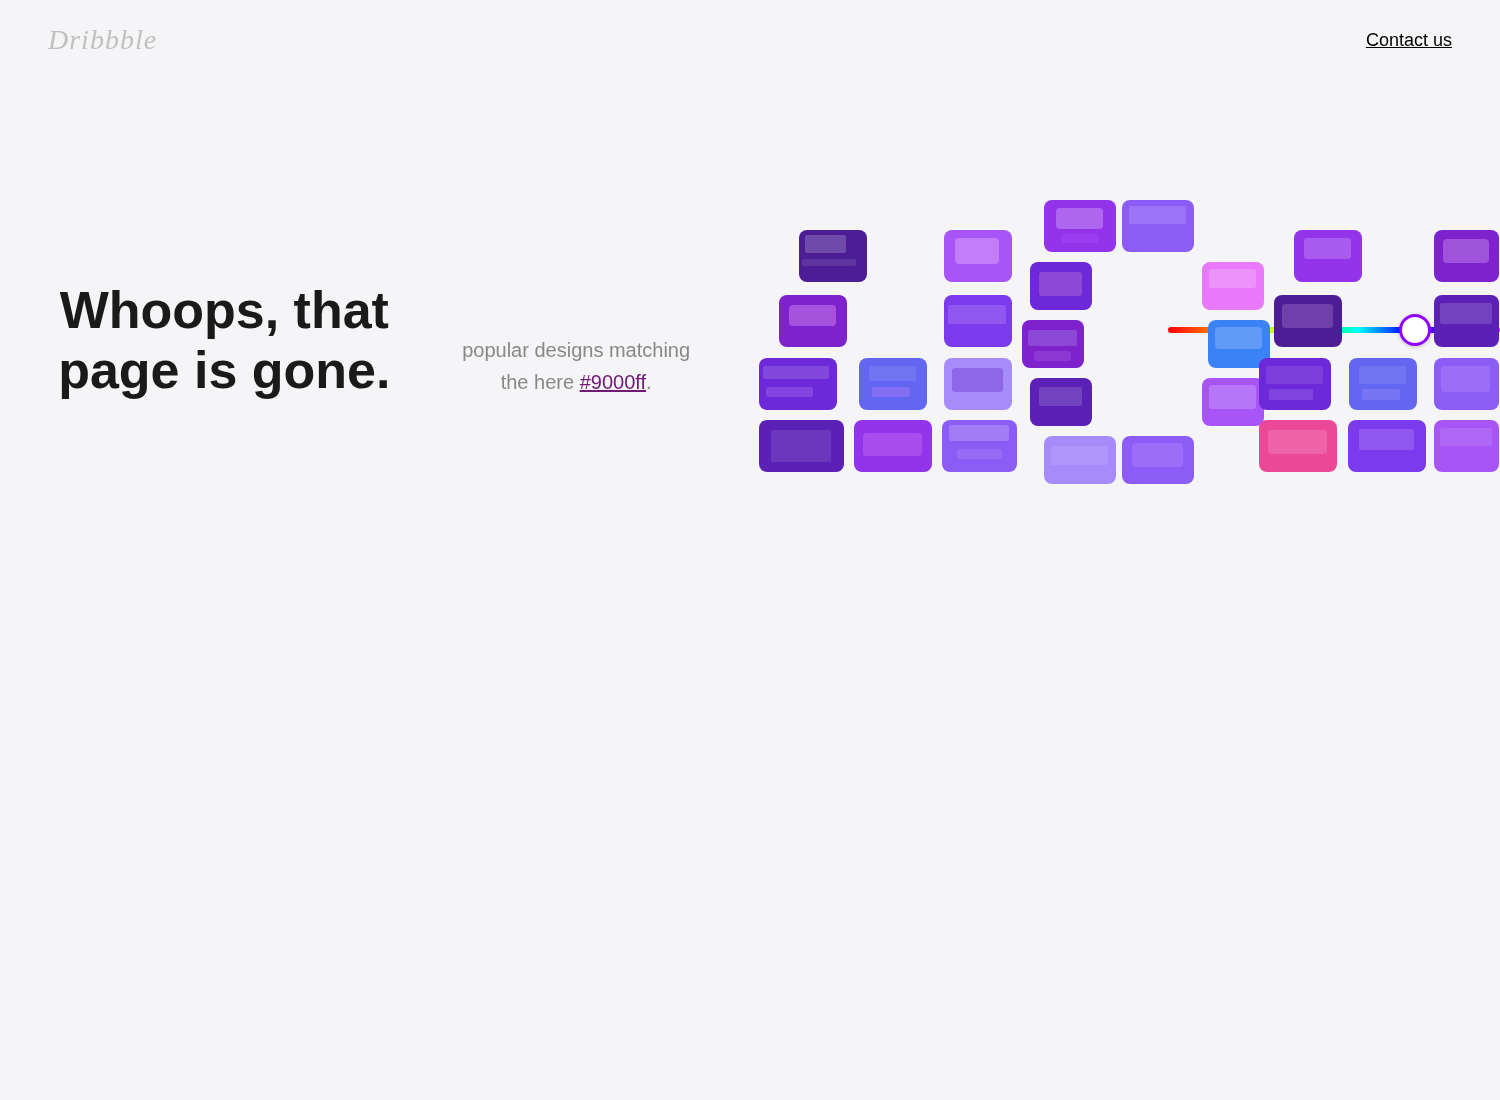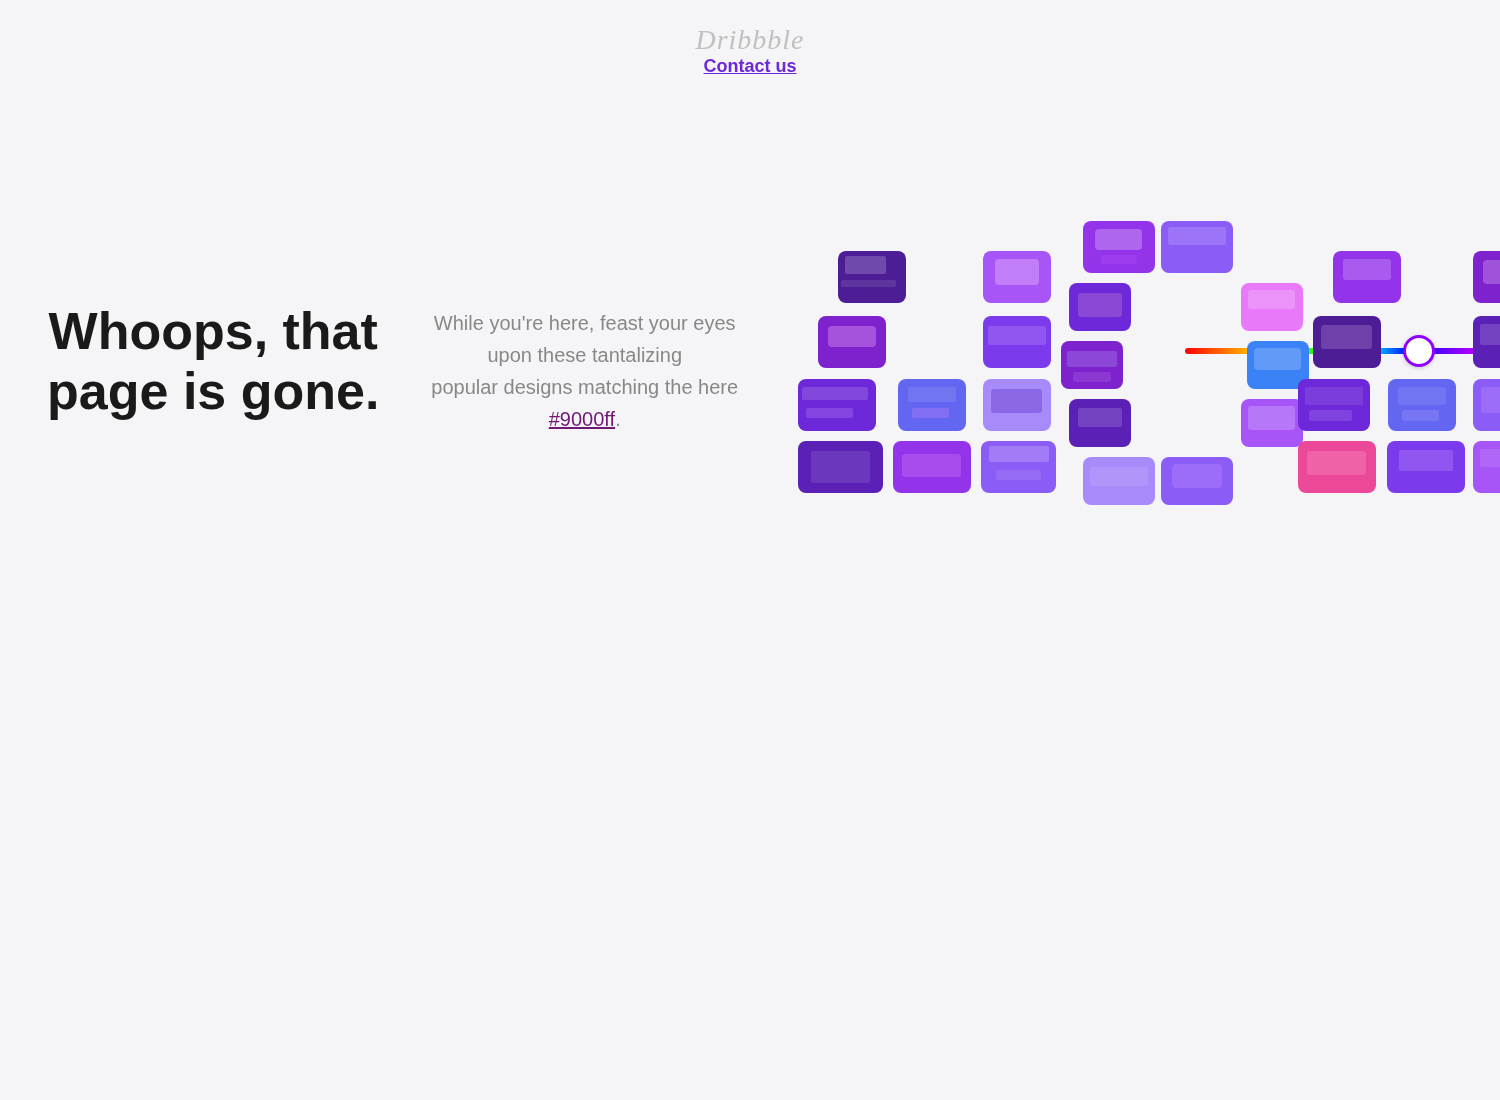--- a/index.html
+++ b/index.html
@@ -10,38 +10,36 @@
       min-height: 1100px;
       width: 1500px;
     }
 
     header {
       display: flex;
       justify-content: space-between;
       align-items: center;
       padding: 24px 48px;
       background: #f5f5f7;
-      flex-direction: column;
     }
 
     .logo {
       font-family: Georgia, 'Times New Roman', serif;
       font-style: italic;
       font-size: 28px;
       color: #c0c0c0;
       letter-spacing: 1px;
       font-weight: 400;
     }
 
     .contact-link {
-      color: #6d28d9;
+      color: #000000;
       text-decoration: underline;
       font-size: 18px;
       cursor: pointer;
-      font-weight: bold;
     }
 
     .main-content {
       display: flex;
       flex-direction: row;
       align-items: center;
       padding-top: 60px;
     }
 
     .error-title {
@@ -188,21 +186,20 @@
 <body>
 
 <header>
   <div class="logo">Dribbble</div>
   <a class="contact-link" href="#">Contact us</a>
 </header>
 
 <div class="main-content">
   <h1 class="error-title">Whoops, that page is gone.</h1>
   <p class="error-subtitle">
-    <span>While you're here, feast your eyes upon these tantalizing</span>
     <br>
     <span>popular designs matching the here</span>
     <a class="color-link" href="#">#9000ff</a>.
   </p>
 
   <div class="mosaic-container">
 
     <div class="card c6" style="left:95px;top:40px;width:68px;height:52px;">
       <div class="card-inner">
         <div class="card-stripe" style="background:rgba(255,255,255,0.2);width:60%;height:35%;top:10%;left:10%;"></div>

